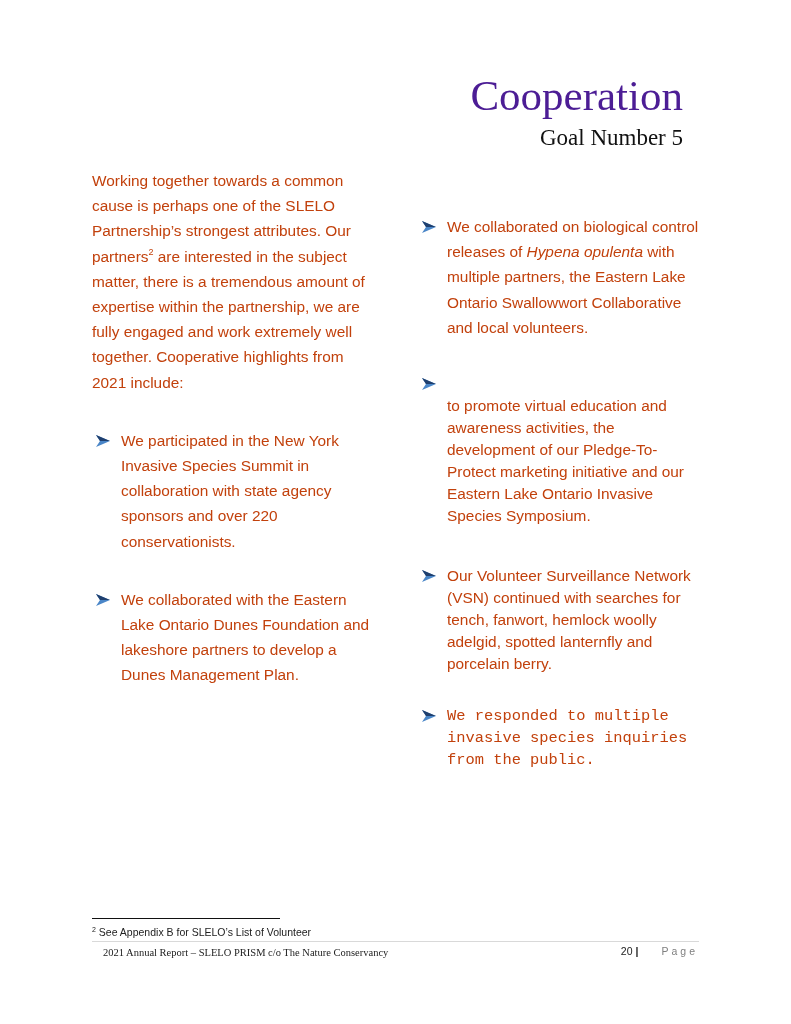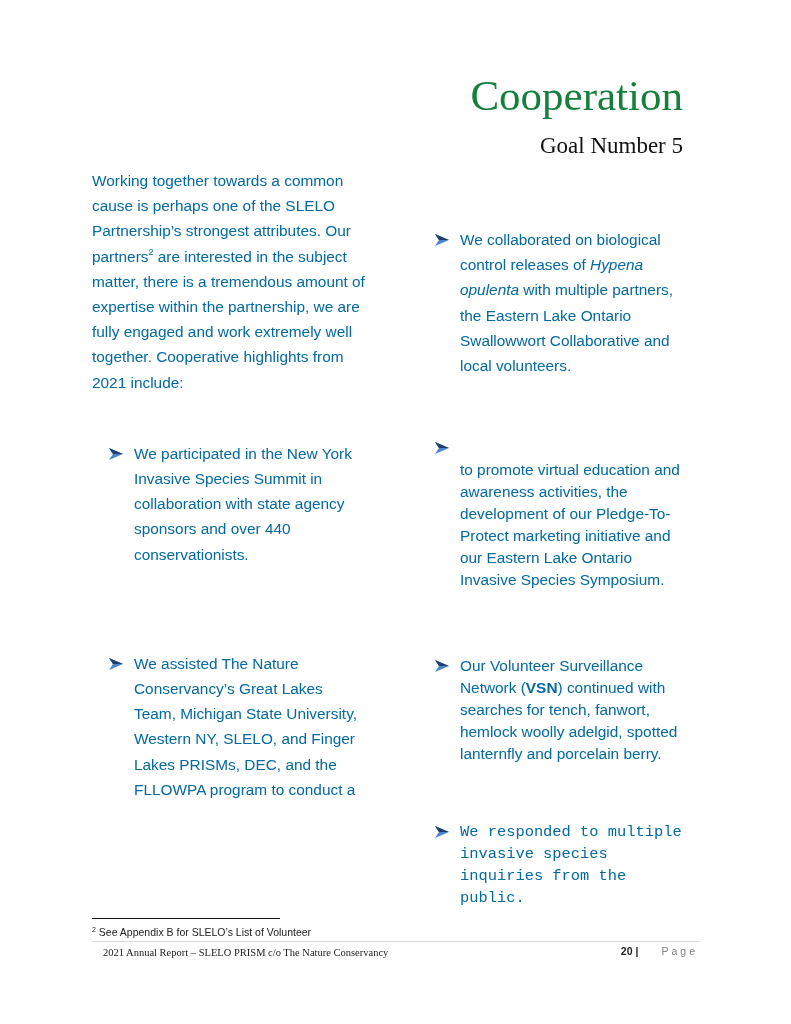--- a/index.html
+++ b/index.html
@@ -1,64 +1,64 @@
 <!DOCTYPE html>
 <html><head>
   <meta charset="utf-8">
   <style>
     html, body { margin:0; padding:0; background:#ffffff; }
     body { width:791px; height:1024px; position:relative; overflow:hidden; color:#1a1a1a; }
-    .title { position:absolute; right:108px; top:72px; font-family:"Liberation Serif","DejaVu Serif",serif; font-size:43px; line-height:48px; color:#15803d; text-align:right; margin:0; font-weight:normal; }
-    .subtitle { position:absolute; right:108px; top:132px; font-family:"Liberation Serif","DejaVu Serif",serif; font-size:23px; line-height:28px; color:#111; text-align:right; margin:0; font-weight:normal; }
-    .col { position:absolute; font-family:"Liberation Sans","DejaVu Sans",sans-serif; font-size:15.4px; line-height:25.2px; color:#0369a1; }
+    .title { position:absolute; right:108px; top:72px; font-family:"Liberation Serif","DejaVu Serif",serif; font-size:43px; line-height:48px; color:#4c1d95; text-align:right; margin:0; font-weight:normal; }
+    .subtitle { position:absolute; right:108px; top:124px; font-family:"Liberation Serif","DejaVu Serif",serif; font-size:23px; line-height:28px; color:#111; text-align:right; margin:0; font-weight:normal; }
+    .col { position:absolute; font-family:"Liberation Sans","DejaVu Sans",sans-serif; font-size:15.4px; line-height:25.2px; color:#c2410c; }
     .col-left { left:92px; top:168px; width:290px; }
     .col-right { left:418px; top:185px; width:290px; }
     .para { margin:0; }
-    .bullet { position:relative; padding-left:25px; margin:17px; }
+    .bullet { position:relative; padding-left:25px; margin:4px; }
     .bullet .arrow { position:absolute; left:0; top:7px; width:14px; height:12px; }
     .gap { height:25px; }
     .gap-left-first { height:29px; }
     sup { font-size:9px; line-height:0; vertical-align:7px; }
     .footnote-rule { position:absolute; left:92px; top:918px; width:188px; height:1px; background:#111; }
     .footnote { position:absolute; left:92px; top:926px; font-family:"Liberation Sans","DejaVu Sans",sans-serif; font-size:10.5px; color:#222; }
     .footnote sup { font-size:7px; vertical-align:4px; }
     .footer-rule { position:absolute; left:92px; top:941px; width:607px; height:1px; background:#d9d9d9; }
     .footer-left { position:absolute; left:103px; top:947px; font-family:Liberation Serif, serif; font-size:10.5px; color:#222; }
     .footer-right { position:absolute; right:93px; top:945px; font-family:"Liberation Sans","DejaVu Sans",sans-serif; font-size:10.5px; color:#222; }
-    .footer-right .pnum { font-weight:bold; }
+    .footer-right .pnum { font-weight:normal; }
     .footer-right .sep { font-weight:bold; margin:0 3px; }
     .footer-right .pword { color:#7f7f7f; letter-spacing:3px;padding-left:20px; }
     i { font-style:italic; }
-    b { font-weight:bold; }
+    b { font-weight:normal; }
   </style>
 </head>
 <body>
 
 <h1 class="title">Cooperation</h1>
 <h2 class="subtitle">Goal Number 5</h2>
 
 <div class="col col-left">
   <p class="para"><span>Working together towards a common cause is perhaps one of the SLELO Partnership’s strongest attributes. Our partners</span><sup>2</sup><span> are interested in the subject matter, there is a tremendous amount of expertise within the partnership, we are fully engaged and work extremely well together. Cooperative highlights from 2021 include:</span></p>
   <div class="gap-left-first"></div>
   <div class="bullet">
     <svg class="arrow" viewBox="0 0 14 12">
         <polygon points="0,0 14,6 0,12 4,6" fill="#4a86c8"></polygon>
         <polygon points="0,0 14,6 4,6" fill="#1f3f6e"></polygon>
       </svg>
-    <span>We participated in the New York Invasive Species Summit in collaboration with state agency sponsors and over 440 conservationists.</span>
+    <span>We participated in the New York Invasive Species Summit in collaboration with state agency sponsors and over 220 conservationists.</span>
   </div>
-  <div class="gap"></div>
   <div class="gap"></div>
   <div class="bullet">
     <svg class="arrow" viewBox="0 0 14 12">
         <polygon points="0,0 14,6 0,12 4,6" fill="#4a86c8"></polygon>
         <polygon points="0,0 14,6 4,6" fill="#1f3f6e"></polygon>
       </svg>
-    <span>We assisted The Nature Conservancy’s Great Lakes Team, Michigan State University, Western NY, SLELO, and Finger Lakes PRISMs, DEC, and the FLLOWPA program to conduct a</span>
+    <span>We collaborated with the Eastern Lake Ontario Dunes Foundation and lakeshore partners to develop a Dunes Management Plan.</span>
   </div>
+  <div class="gap"></div>
 </div>
 
 <div class="col col-right">
   <div class="gap"></div>
   <div class="bullet">
     <svg class="arrow" viewBox="0 0 14 12">
         <polygon points="0,0 14,6 0,12 4,6" fill="#4a86c8"></polygon>
         <polygon points="0,0 14,6 4,6" fill="#1f3f6e"></polygon>
       </svg>
     <span>We collaborated on biological control releases of </span><i>Hypena opulenta</i><span> with multiple partners, the Eastern Lake Ontario Swallowwort Collaborative and local volunteers.</span>

